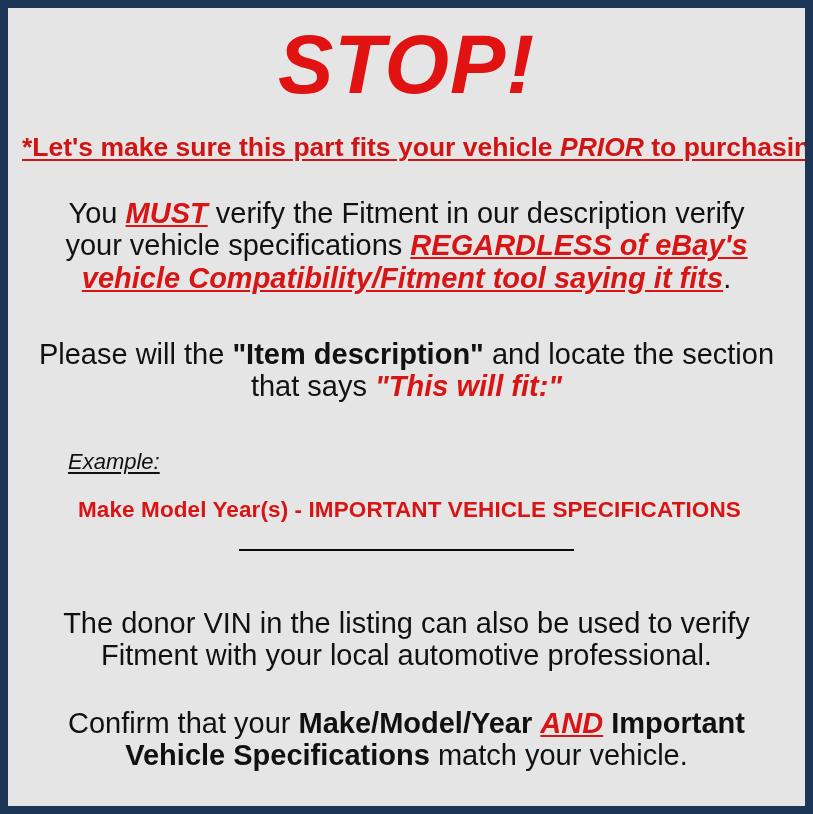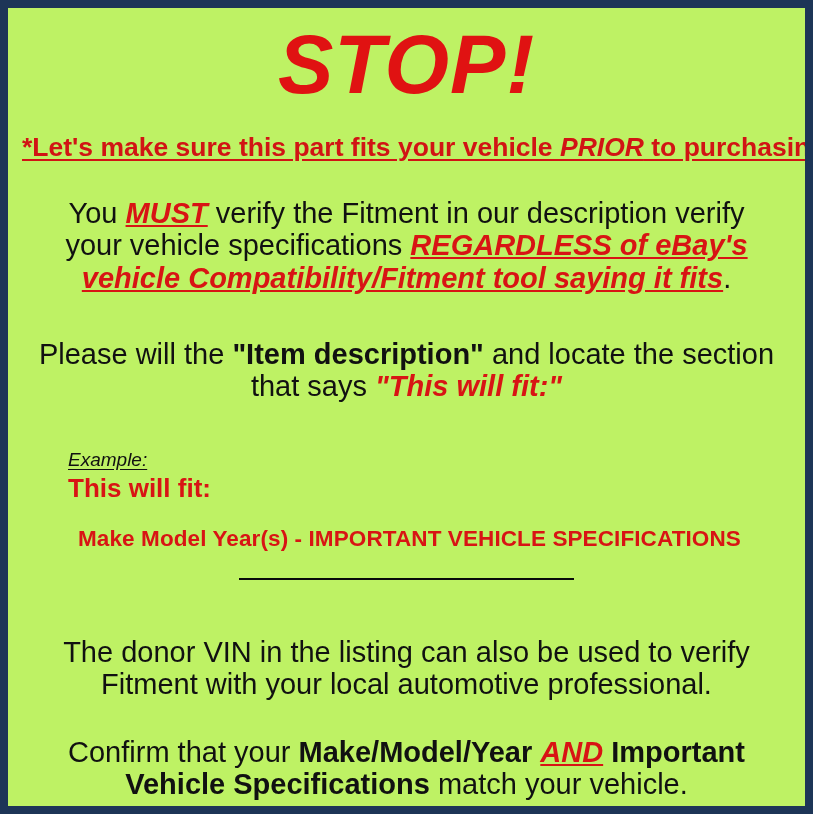--- a/index.html
+++ b/index.html
@@ -9,21 +9,21 @@
     background: #ffffff;
   }
   body {
     font-family: "Liberation Sans", sans-serif;
   }
   .notice-frame {
     position: relative;
     width: 813px;
     height: 814px;
     box-sizing: border-box;
-    background: #bef264;
+    background: #e5e5e5;
     border: 8px solid #1d3557;
     overflow: hidden;
   }
   .notice-inner {
     position: relative;
     width: 100%;
     height: 100%;
     box-sizing: border-box;
     padding: 0 14px;
     text-align: center;
@@ -78,21 +78,21 @@
   .u   { text-decoration: underline; text-underline-offset: 2px; }
 
   
   .example-block {
     margin-top: 46px;
     text-align: left;
     padding-left: 46px;
   }
   .example-label {
     margin: 0;
-    font-size: 19px;
+    font-size: 22px;
     font-style: italic;
     text-decoration: underline;
     text-underline-offset: 3px;
     color: #111111;
     display: inline-block;
   }
   .example-fit {
     margin: 2px 0 0 0;
     font-size: 26px;
     font-weight: bold;
@@ -131,21 +131,20 @@
     <h1 class="stop-title">STOP!</h1>
 
     <p class="subtitle-line"><span class="u">*Let's make sure this part fits your vehicle </span><span class="u it">PRIOR</span><span class="u"> to purchasing*</span></p>
 
     <p class="para p-must"><span>You </span><span class="red b i u">MUST</span><span> verify the Fitment in our description verify your vehicle specifications </span><span class="red b u">REGARDLESS of eBay's vehicle Compatibility/Fitment tool saying it fits</span><span>.</span></p>
 
     <p class="para p-view"><span>Please will the </span><span class="b">"Item description"</span><span> and locate the section that says </span><span class="red b">"This will fit:"</span></p>
 
     <div class="example-block">
       <p style="margin:0;"><span class="example-label">Example:</span></p>
-      <p class="example-fit">This will fit:</p>
       <p class="example-spec">Make Model Year(s) - IMPORTANT VEHICLE SPECIFICATIONS</p>
     </div>
 
     <div class="divider-wrap">
       <hr class="divider">
     </div>
 
     <p class="para p-vin">The donor VIN in the listing can also be used to verify Fitment with your local automotive professional.</p>
 
     <p class="para p-confirm"><span>Confirm that your </span><span class="b">Make/Model/Year</span><span> </span><span class="red b i u">AND</span><span> </span><span class="b">Important Vehicle Specifications</span><span> match your vehicle.</span></p>

